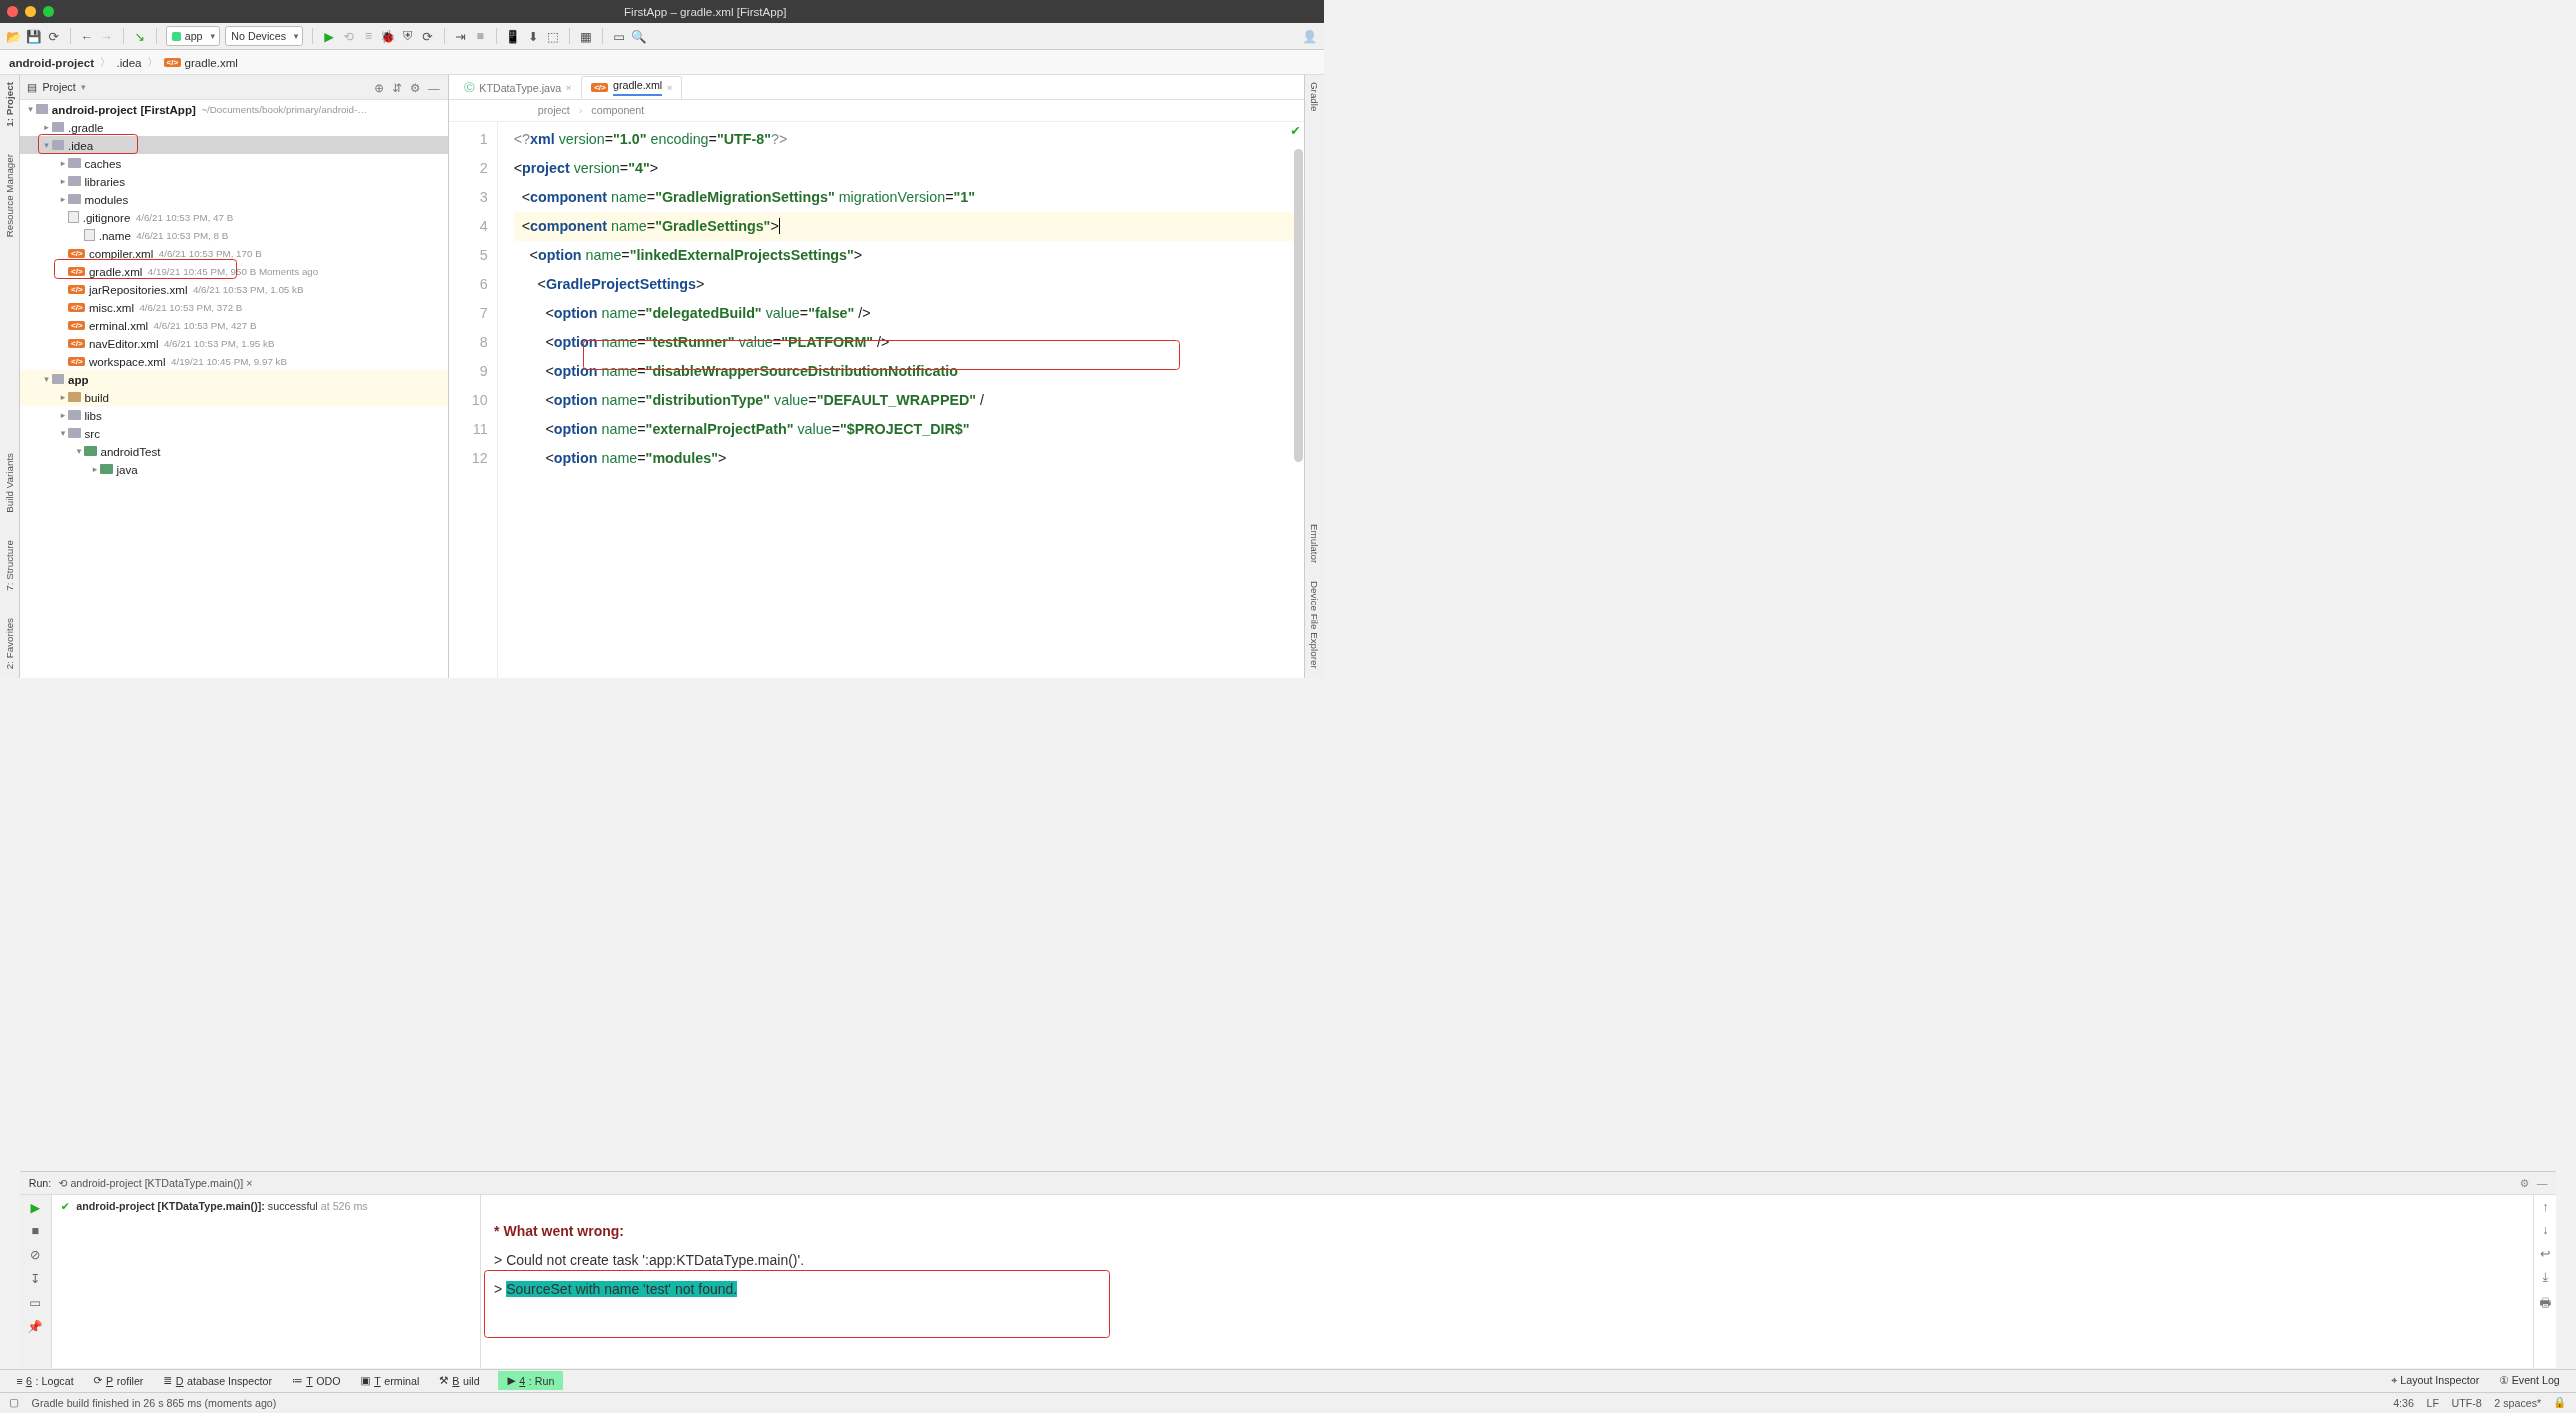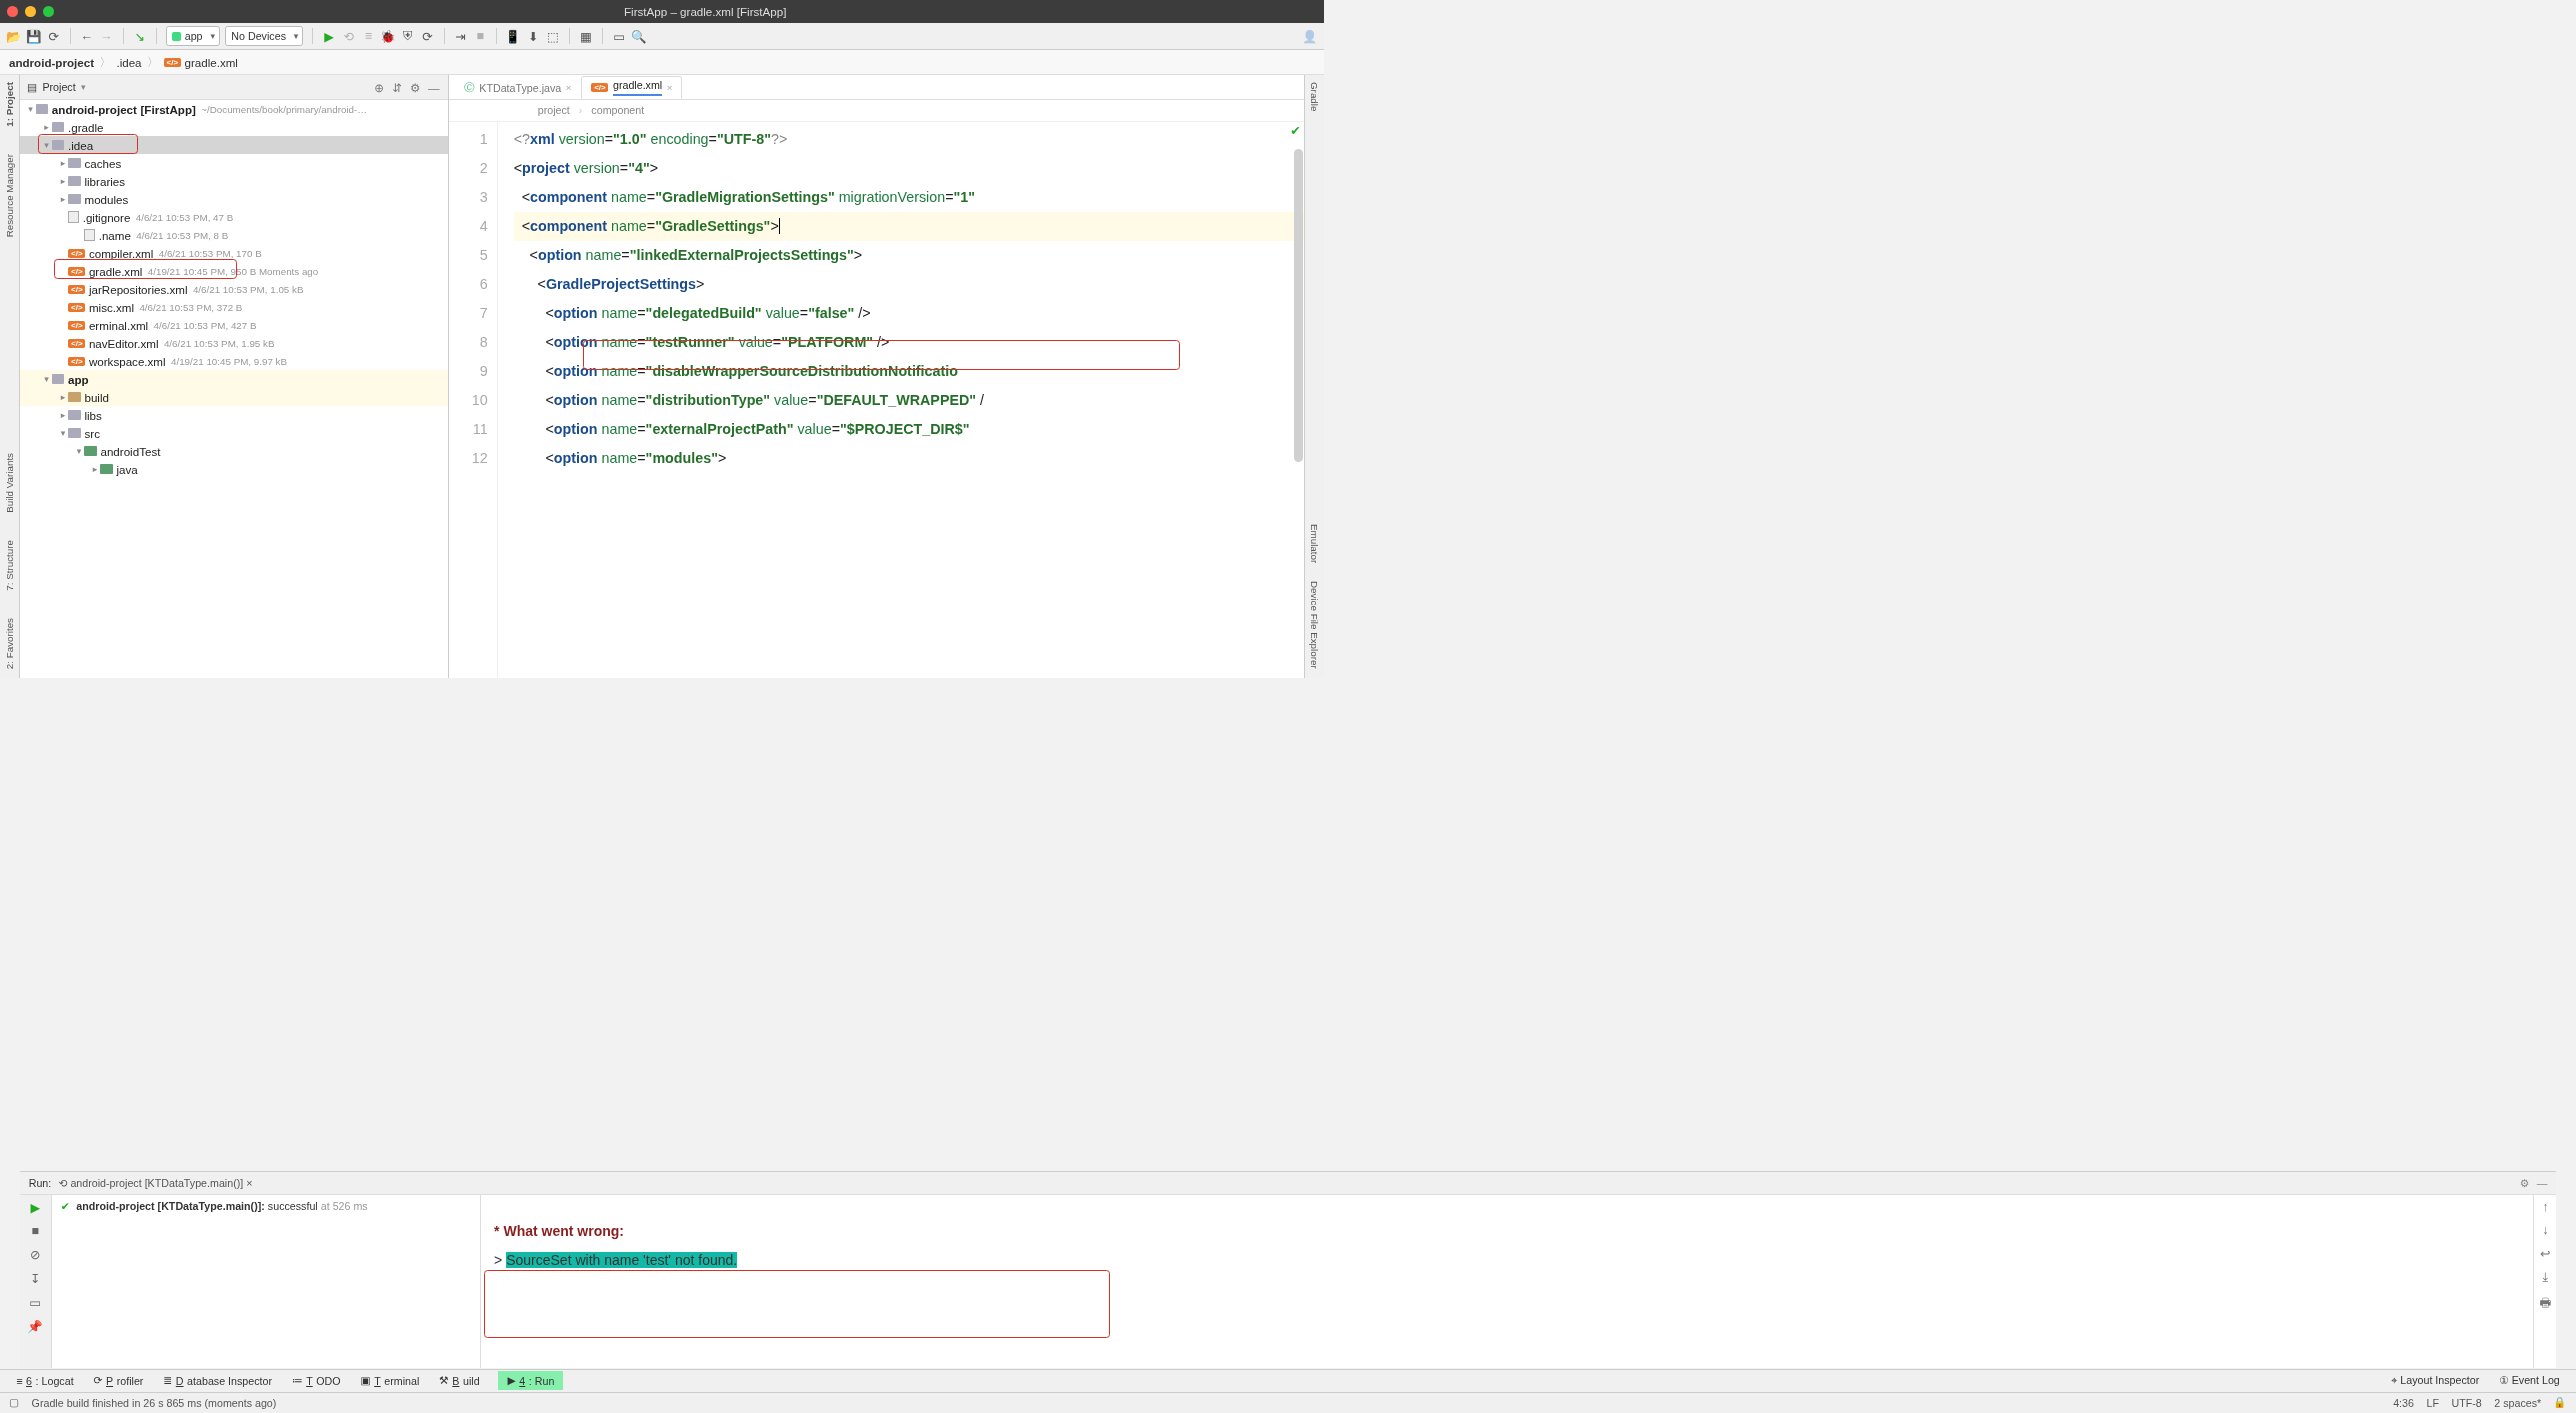--- a/index.html
+++ b/index.html
@@ -375,20 +375,21 @@
     <div class="run-content">
       <div class="run-tree">
         <span class="ok">✔</span>
         <span class="bold">android-project [KTDataType.main()]:</span>
         <span>successful</span>
         <span class="gray">at</span>
         <span class="gray">526 ms</span>
       </div>
       <div class="run-output">
         <div class="err">* What went wrong:</div>
+        <div class="trace">&gt; Could not create task ':app:KTDataType.main()'.</div>
         <div class="trace"><span>   &gt; </span><span class="hl">SourceSet with name 'test' not found.</span></div>
         <div class="red-box" style="left:3.6px; top:75px; width:626px; height:68px;"></div>
       </div>
       <div class="run-right">
         <span>↑</span>
         <span>↓</span>
         <span>↩</span>
         <span>⤓</span>
         <span>🖶</span>
       </div>

